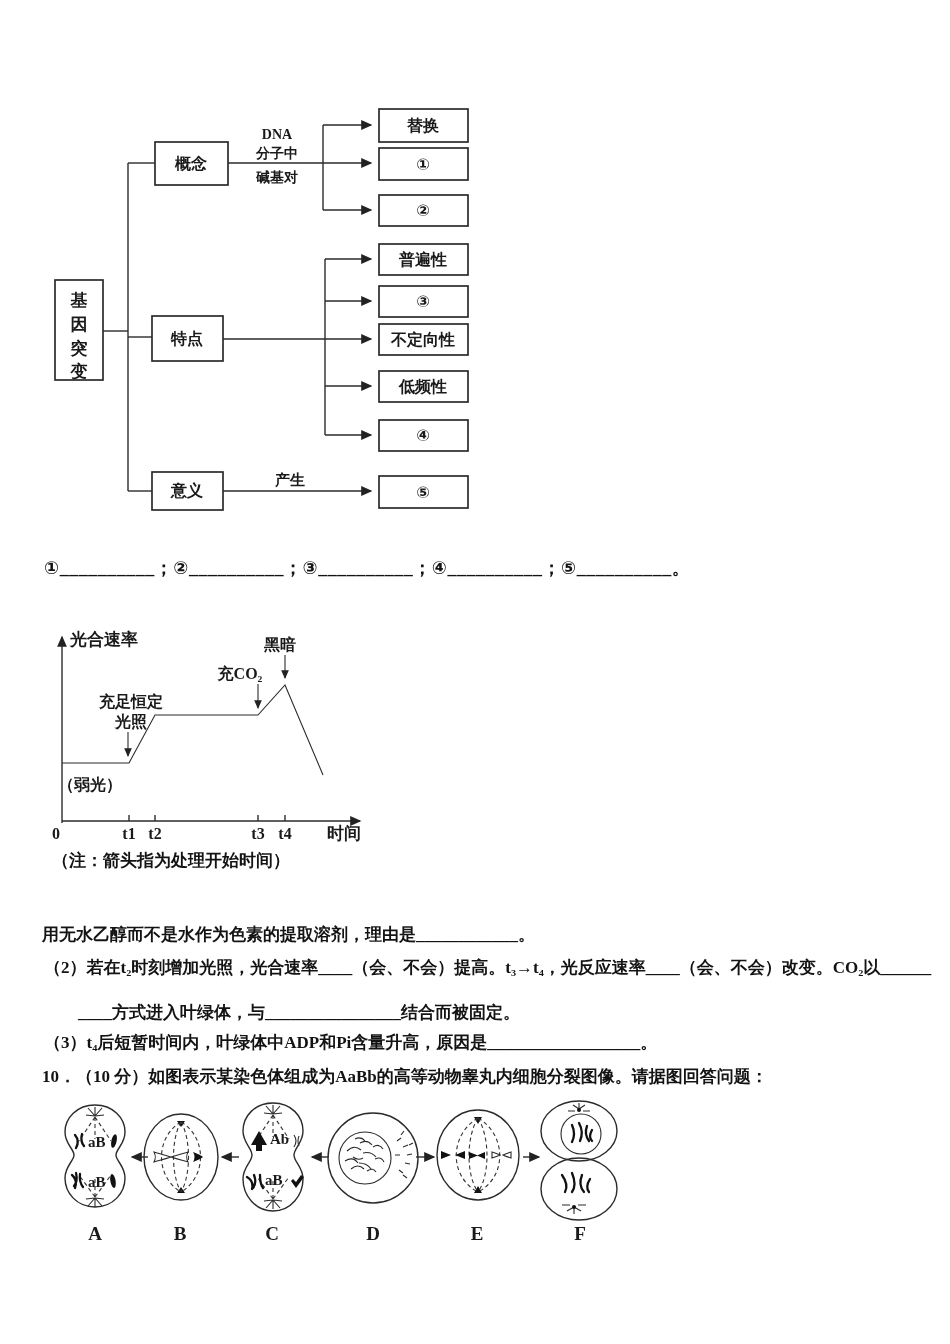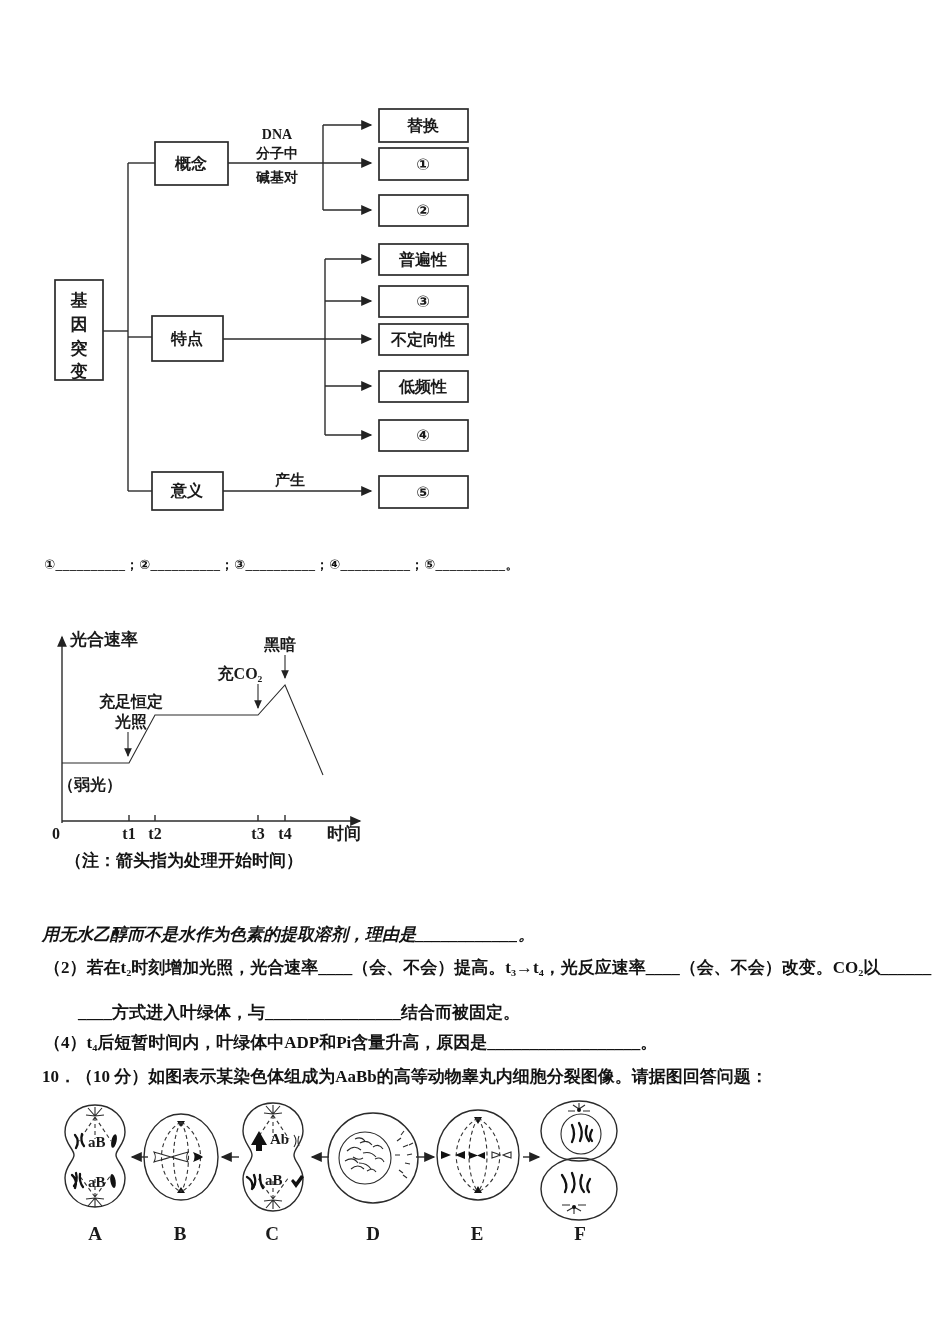--- a/index.html
+++ b/index.html
@@ -1,21 +1,21 @@
 <!DOCTYPE html>
 <html><head>
 <meta charset="utf-8">
 <style>
   html,body { margin:0; padding:0; background:#ffffff; }
   .page {
     position:relative; width:950px; height:1344px; background:#ffffff;
     font-family:"Liberation Serif","DejaVu Sans",serif; color:#161616; overflow:hidden;
   }
   .line { position:absolute; white-space:pre; font-weight:bold; font-size:17px; color:#131313; }
-  .blanks { font-size:13px; letter-spacing:0.5px; }
+  .blanks { font-size:18px; letter-spacing:0.5px; }
   svg { position:absolute; overflow:visible; }
   svg text { font-family:"Liberation Serif","DejaVu Sans",serif; font-weight:bold; fill:#1a1a1a; }
   .box { fill:none; stroke:#2b2b2b; stroke-width:1.7; }
   .ln  { stroke:#2b2b2b; stroke-width:1.4; fill:none; }
   .thin{ stroke:#2b2b2b; stroke-width:1.1; fill:none; }
   .dash{ stroke:#333333; stroke-width:1.1; fill:none; stroke-dasharray:4 3; }
   .thick{ stroke:#111111; stroke-width:2.3; fill:none; stroke-linecap:round; }
   .fillglyph{ fill:#111111; stroke:none; }
 </style>
 </head>
@@ -130,26 +130,26 @@
       <text x="91" y="84" font-size="16" text-anchor="middle">充足恒定</text>
       <text x="91" y="104" font-size="16" text-anchor="middle">光照</text>
       <line class="thin" x1="88" y1="109" x2="88" y2="133" marker-end="url(#arr2)"></line>
       <text x="200" y="56" font-size="16" text-anchor="middle">充CO₂</text>
       <line class="thin" x1="218" y1="61" x2="218" y2="85" marker-end="url(#arr2)"></line>
       <text x="240" y="27" font-size="16" text-anchor="middle">黑暗</text>
       <line class="thin" x1="245" y1="32" x2="245" y2="55" marker-end="url(#arr2)"></line>
     </g>
   </svg>
 
-  <div class="line" style="left:65px; top:849px;">（注：箭头指为处理开始时间）</div>
-
-  <div class="line" style="left:42px; top:923px;font-style:italic;">用无水乙醇而不是水作为色素的提取溶剂，理由是____________。</div>
+  <div class="line" style="left:52px; top:849px;">（注：箭头指为处理开始时间）</div>
+
+  <div class="line" style="left:42px; top:923px;">用无水乙醇而不是水作为色素的提取溶剂，理由是____________。</div>
   <div class="line" style="left:44px; top:956px;">（2）若在t₂时刻增加光照，光合速率____（会、不会）提高。t₃→t₄，光反应速率____（会、不会）改变。CO₂以______</div>
   <div class="line" style="left:42px; top:1001px;margin-left:36px;">____方式进入叶绿体，与________________结合而被固定。</div>
-  <div class="line" style="left:44px; top:1031px;">（4）t₄后短暂时间内，叶绿体中ADP和Pi含量升高，原因是__________________。</div>
+  <div class="line" style="left:44px; top:1031px;">（3）t₄后短暂时间内，叶绿体中ADP和Pi含量升高，原因是__________________。</div>
 
   <div class="line" style="left:42px; top:1065px;">10．（10 分）如图表示某染色体组成为AaBb的高等动物睾丸内细胞分裂图像。请据图回答问题：</div>
 
   <svg style="left:45px; top:1095px;" width="625" height="155" viewBox="0 0 625 155">
     <defs>
       <marker id="arr3" markerWidth="9" markerHeight="8" refX="7" refY="3.5" orient="auto">
         <path d="M0,0 L8,3.5 L0,7 Z" fill="#222"></path>
       </marker>
     </defs>
 

